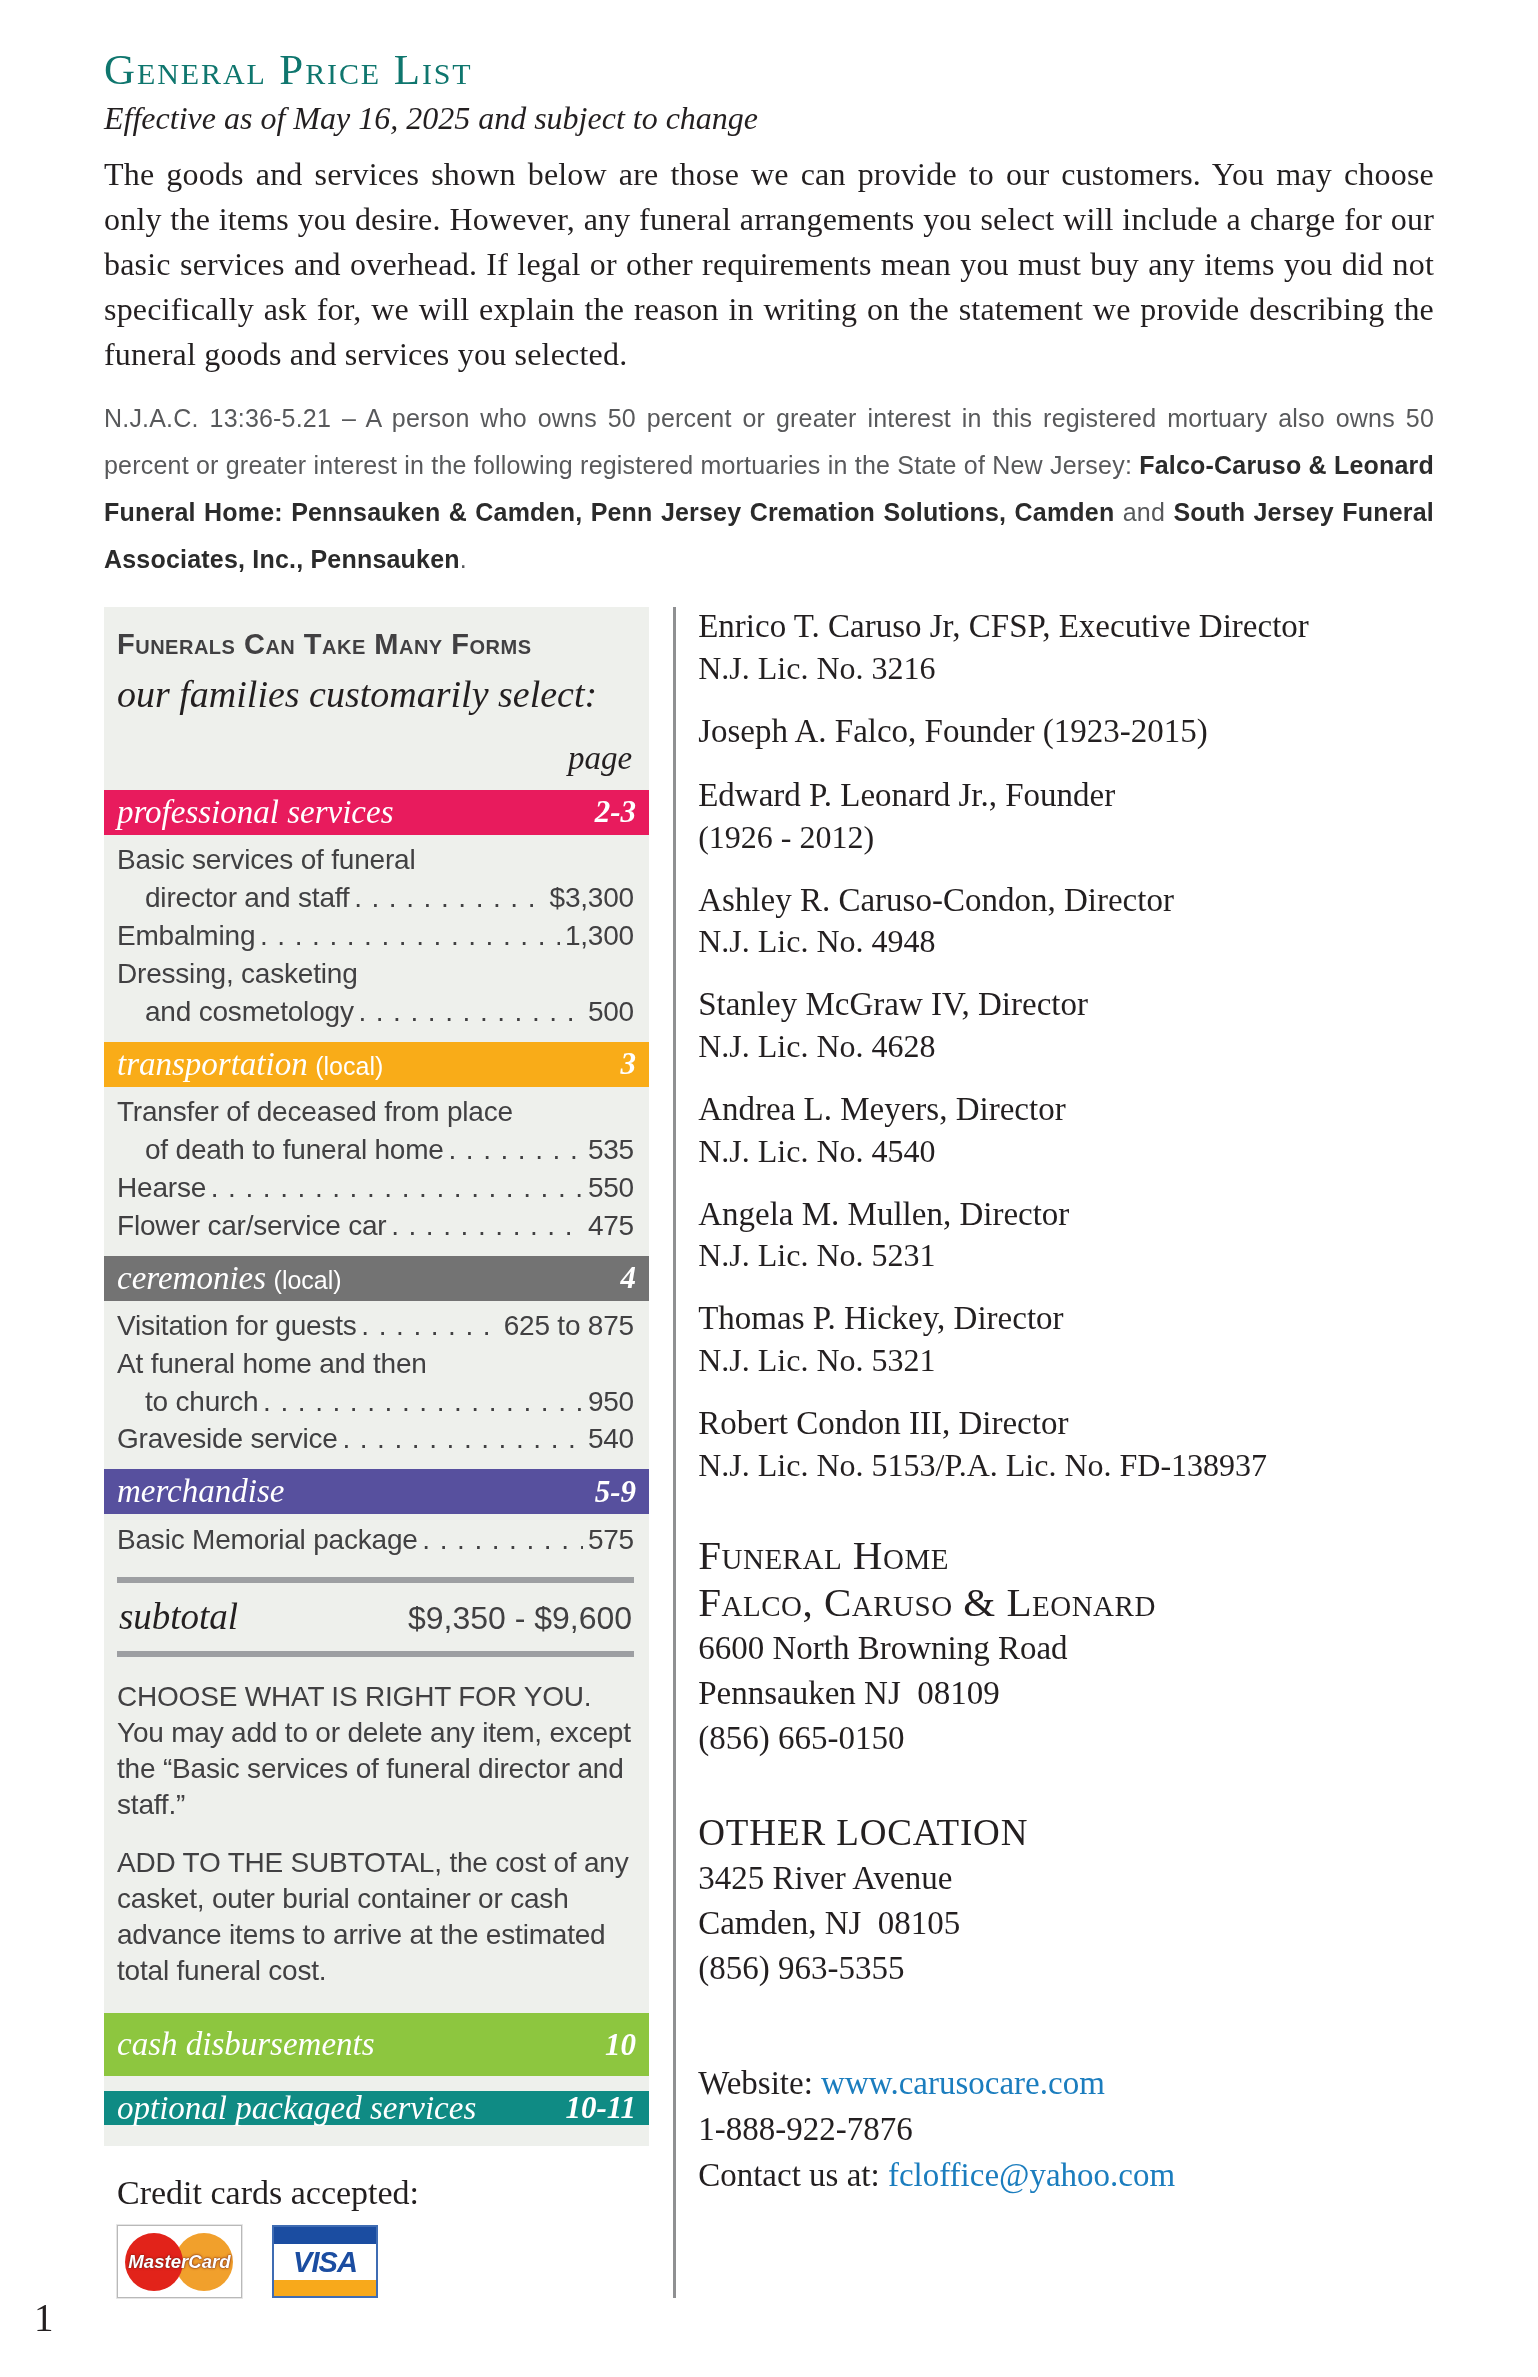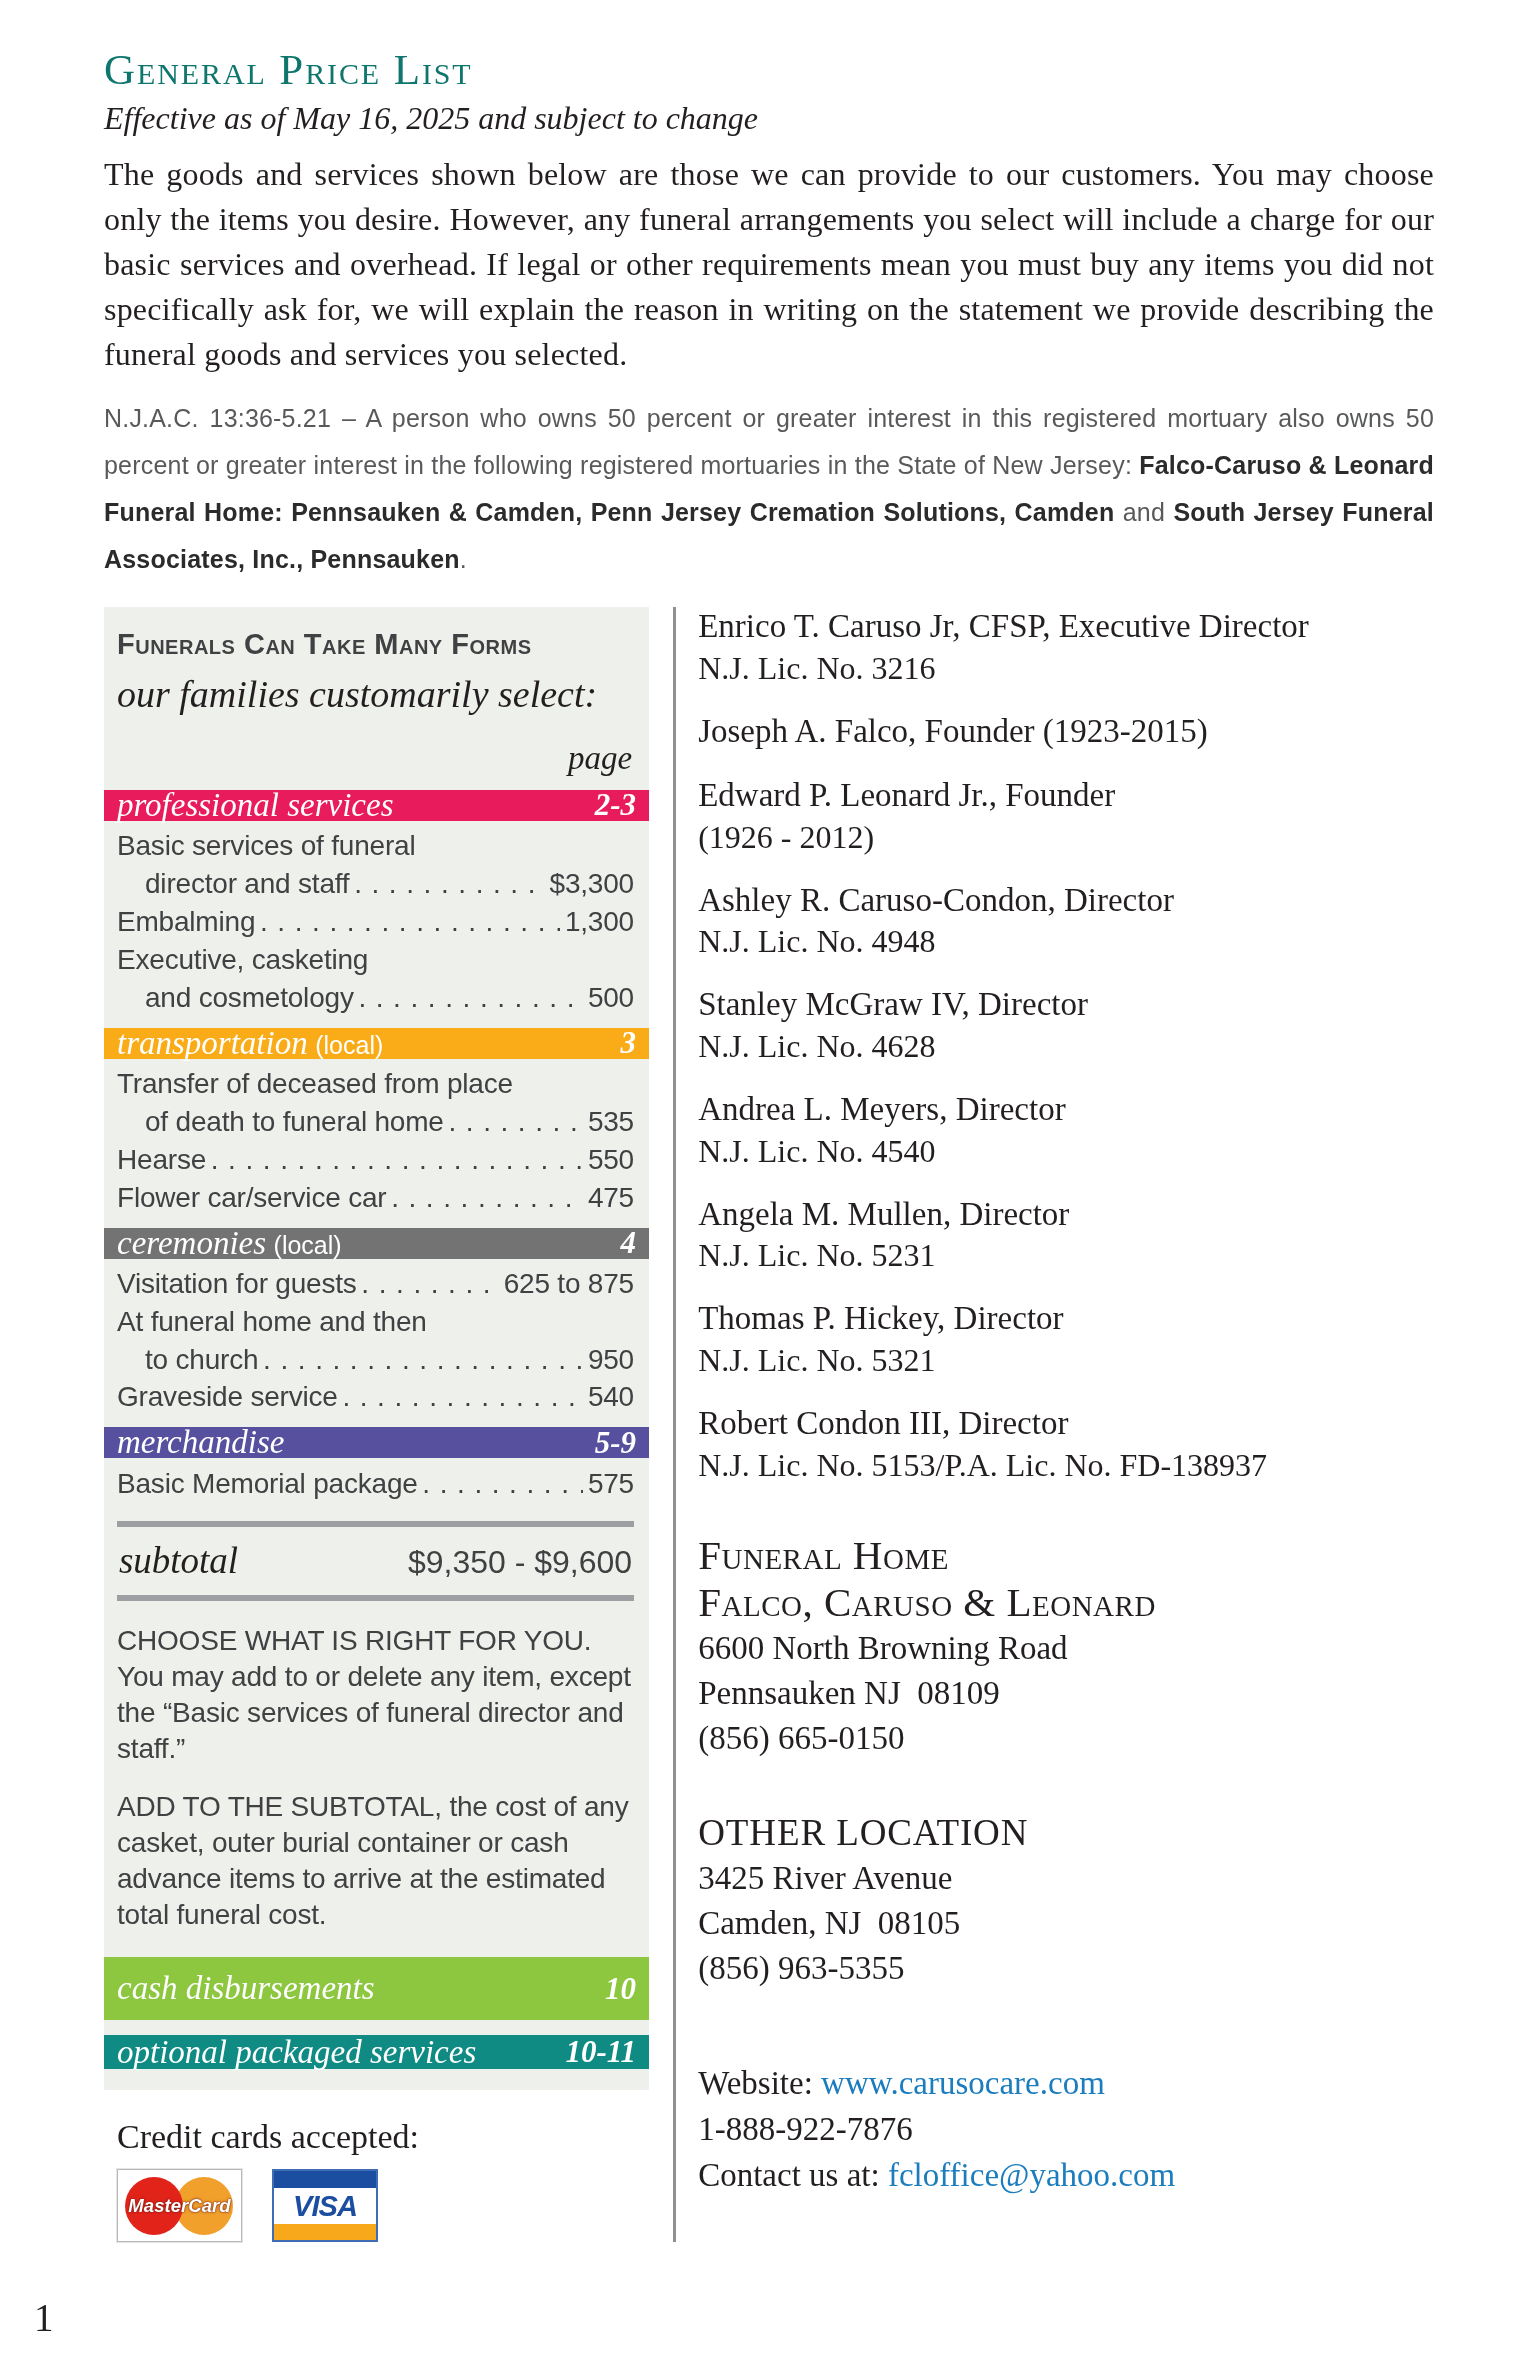--- a/index.html
+++ b/index.html
@@ -21,21 +21,21 @@
   .vdivider{width:2.8px;background:#8f9092;margin-left:24px;}
   .rightcol{flex:1 1 auto;padding-left:22.4px;}
 
   
   .gbox{background:#eef0ec;padding:20.5px 15px 13px 13px;}
   .gbox-head{font-family:"Liberation Sans",sans-serif;font-variant:small-caps;font-weight:700;
              font-size:29px;color:#414042;letter-spacing:0.5px;}
   .tagline{font-style:italic;font-size:38px;margin-top:11.2px;}
   .pagelbl{font-style:italic;font-size:33px;text-align:right;margin-top:24px;padding-right:1.9px;}
 
-  .banner{display:flex;justify-content:space-between;align-items:center;height:31px;
+  .banner{display:flex;justify-content:space-between;align-items:center;height:45px;
           margin:13px -15px 7.5px -13px;padding:0 13px 0 13px;color:#fff;}
   .banner .bl{font-style:italic;font-size:33px;white-space:nowrap;}
   .banner .bsuf{font-family:"Liberation Sans",sans-serif;font-style:normal;font-size:25px;margin-left:7.5px;}
   .banner .bp{font-style:italic;font-weight:700;font-size:31px;white-space:nowrap;}
   .bn-pink{background:#e81b5d;}
   .bn-orange{background:#f9ac18;}
   .bn-blue{background:#737373;}
   .bn-purple{background:#57509e;}
   .bn-green{background:#8dc63f;height:63px;margin-top:24px;}
   .bn-teal{background:#0f8b84;height:34px;margin-top:15px;}
@@ -116,21 +116,21 @@
         <div class="row flexr indent">
           <span class="lbl">director and staff</span>
           <span class="dots">. . . . . . . . . . . . . . . . . . . . . . . . . . . . . . . . . . . .</span>
           <span class="prc">$3,300</span>
         </div>
         <div class="row flexr">
           <span class="lbl">Embalming</span>
           <span class="dots">. . . . . . . . . . . . . . . . . . . . . . . . . . . . . . . . . . . .</span>
           <span class="prc">1,300</span>
         </div>
-        <div class="row">Executive, casketing</div>
+        <div class="row">Dressing, casketing</div>
         <div class="row flexr indent">
           <span class="lbl">and cosmetology</span>
           <span class="dots">. . . . . . . . . . . . . . . . . . . . . . . . . . . . . . . . . . . .</span>
           <span class="prc">500</span>
         </div>
 
         <div class="banner bn-orange">
           <span class="bl"><span>transportation</span><span class="bsuf">(local)</span></span>
           <span class="bp">3</span>
         </div>

